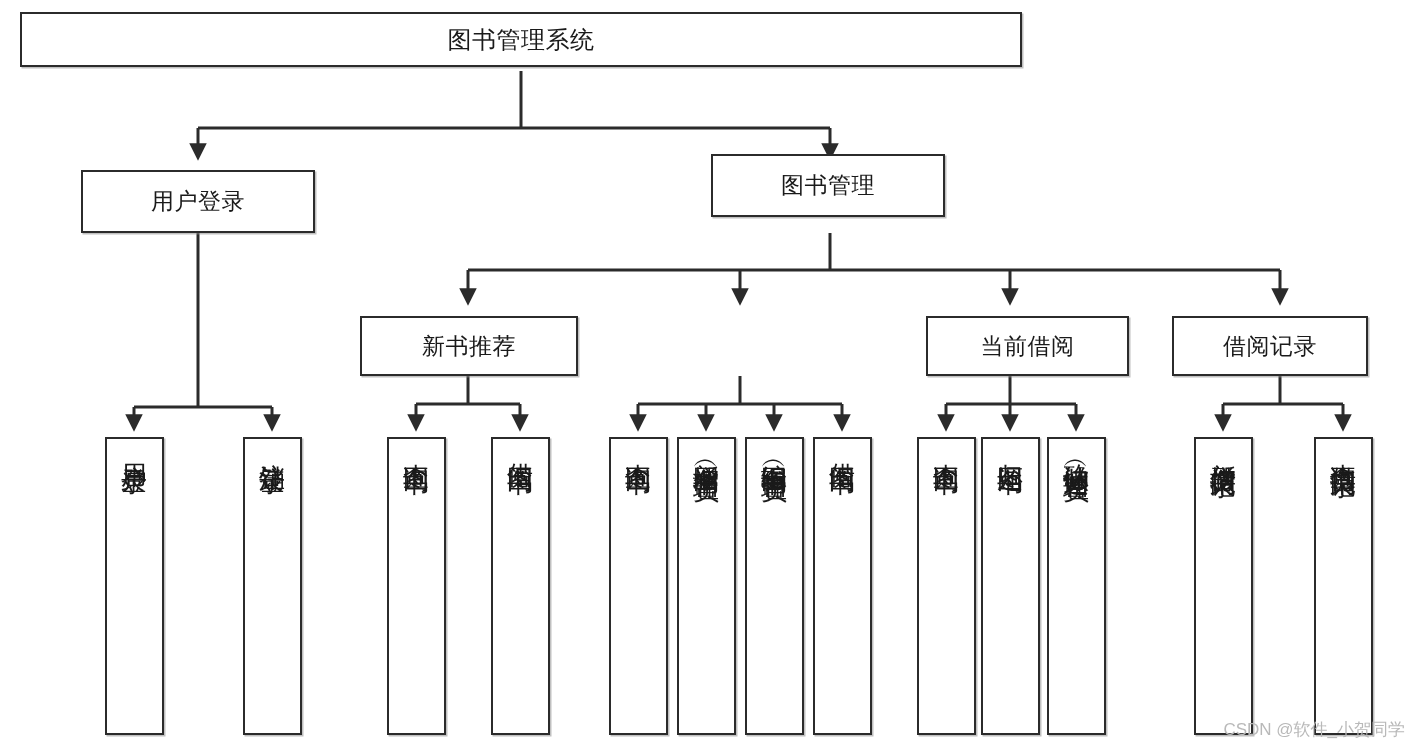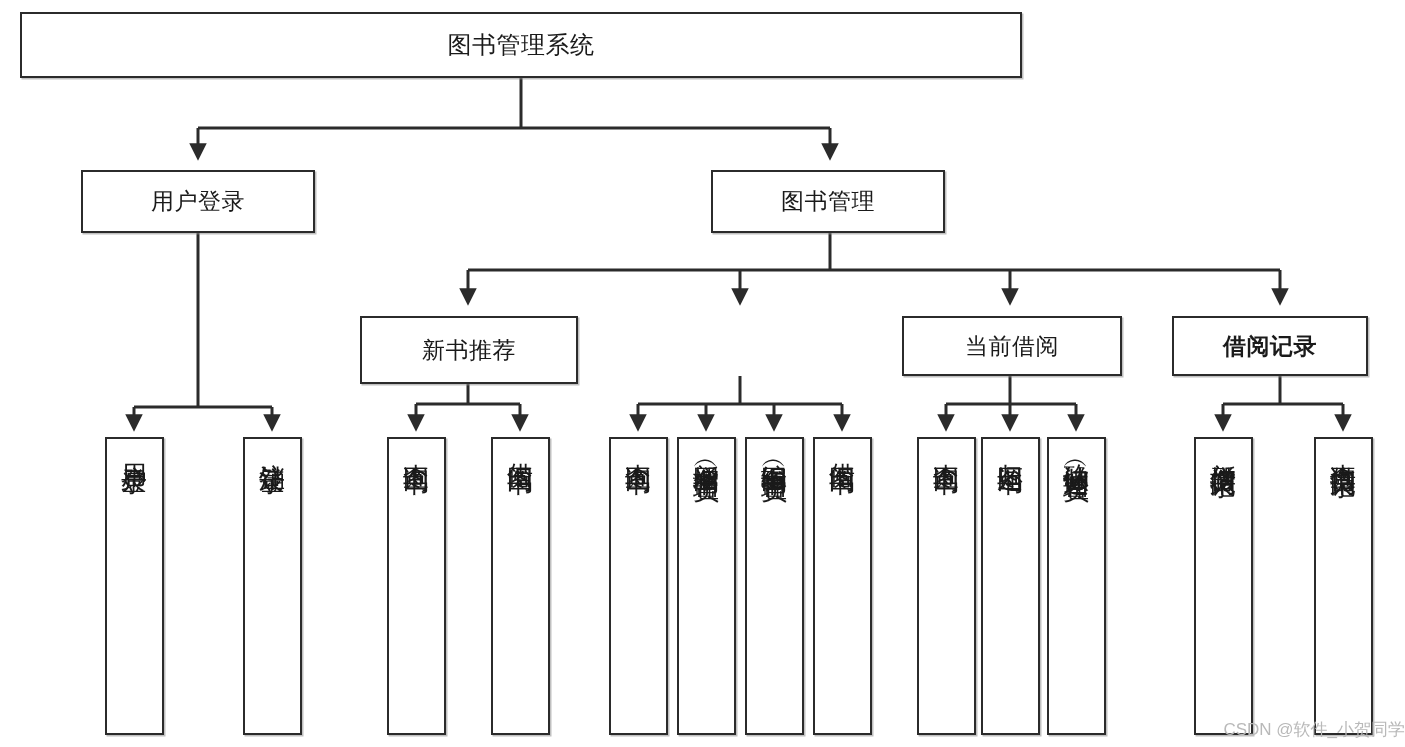--- a/index.html
+++ b/index.html
@@ -123,38 +123,38 @@
       <path d="M 1010 404 L 1010 423" marker-end="url(#arrow)"></path>
       <path d="M 1076 404 L 1076 423" marker-end="url(#arrow)"></path>
 
       <path d="M 1280 376 L 1280 404"></path>
       <path d="M 1223 404 L 1343 404"></path>
       <path d="M 1223 404 L 1223 423" marker-end="url(#arrow)"></path>
       <path d="M 1343 404 L 1343 423" marker-end="url(#arrow)"></path>
     </g>
   </svg>
 
-  <div class="node h root" style="left:20px; top:12px; width:1002px; height:66px;">
+  <div class="node h root" style="left:20px; top:12px; width:1002px; height:55px;">
     <span class="label">图书管理系统</span>
   </div>
 
   <div class="node h" style="left:81px; top:170px; width:234px; height:63px;">
     <span class="label">用户登录</span>
   </div>
-  <div class="node h" style="left:711px; top:170px; width:234px; height:63px;">
+  <div class="node h" style="left:711px; top:154px; width:234px; height:63px;">
     <span class="label">图书管理</span>
   </div>
 
-  <div class="node h" style="left:360px; top:316px; width:218px; height:68px;">
+  <div class="node h" style="left:360px; top:316px; width:218px; height:60px;">
     <span class="label">新书推荐</span>
   </div>
-  <div class="node h" style="left:902px; top:316px; width:220px; height:60px;align-items:center;">
+  <div class="node h" style="left:926px; top:316px; width:203px; height:60px;align-items:center;">
     <span class="label">当前借阅</span>
   </div>
-  <div class="node h" style="left:1172px; top:316px; width:196px; height:60px;font-weight:bold;">
+  <div class="node h" style="left:1172px; top:316px; width:196px; height:60px;">
     <span class="label">借阅记录</span>
   </div>
 
   <div class="node v" style="left:105px; top:437px; width:59px; height:298px;">
     <span class="label">用户登录</span>
   </div>
   <div class="node v" style="left:243px; top:437px; width:59px; height:298px;">
     <span class="label">注销登录</span>
   </div>
 

